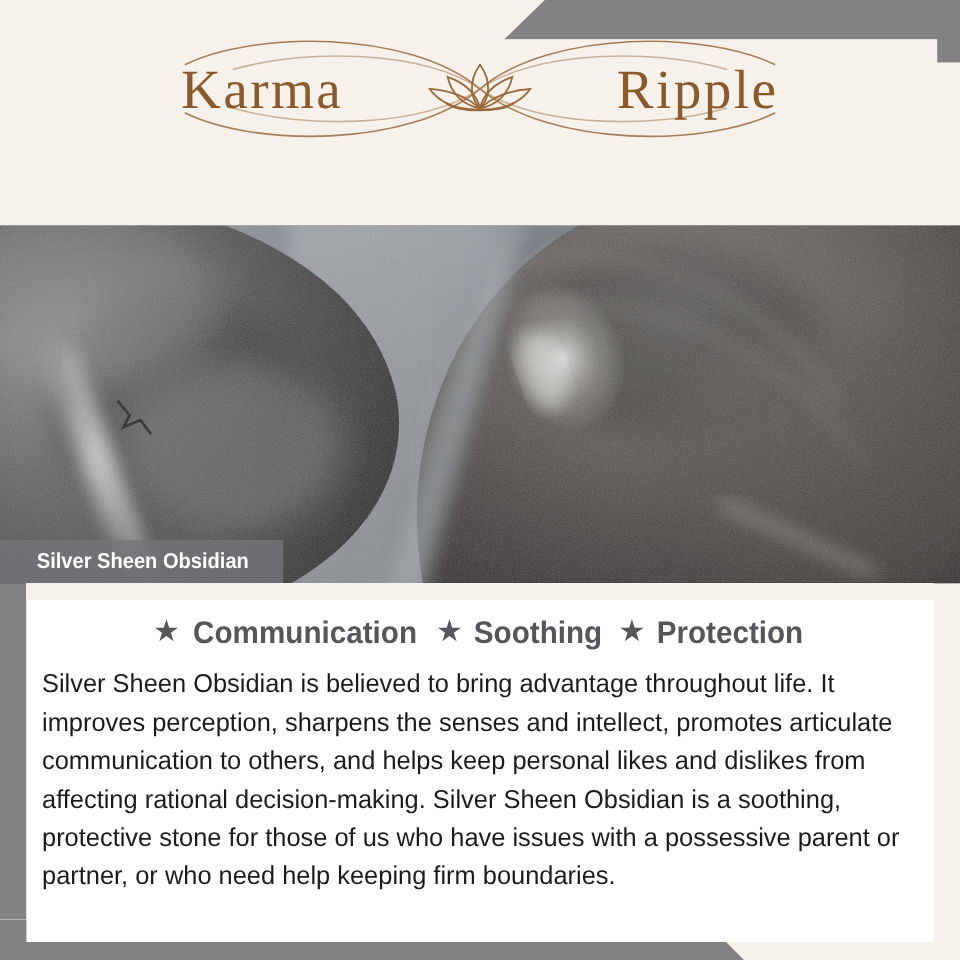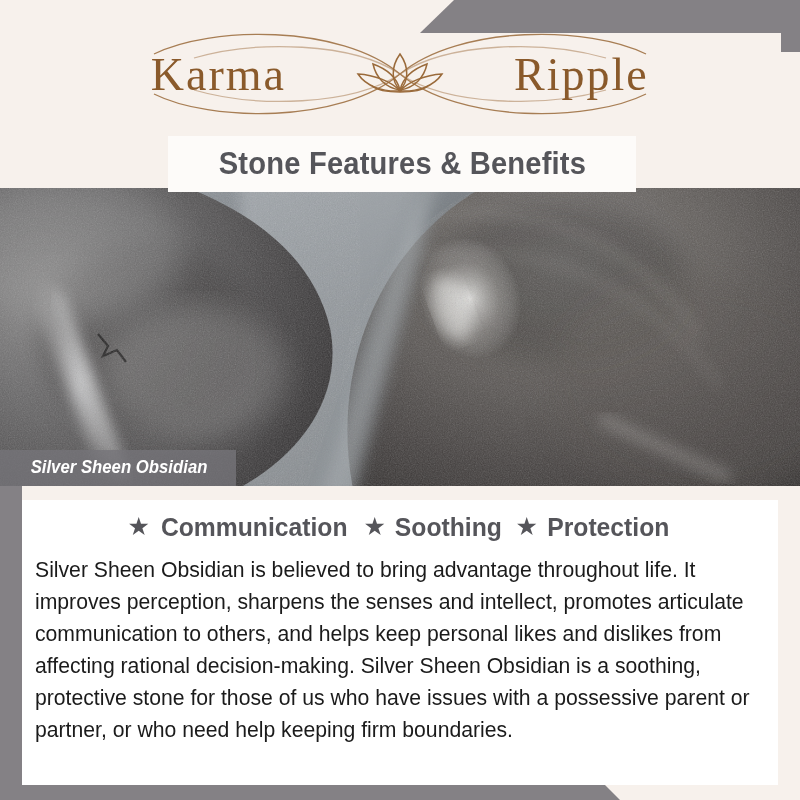--- a/index.html
+++ b/index.html
@@ -82,21 +82,20 @@
     z-index:2;
   }
   #photo svg { display:block; width:800px; height:298px; }
 
   #caption {
     position:absolute;
     left:0; bottom:0; 
     background:rgba(118,116,121,0.80);
     padding:7px 22px 8px 24px;
     z-index:4;
-    font-style:italic;
   }
   #caption-text {
     font-family:"Liberation Sans Narrow","Liberation Sans", sans-serif;
     font-weight:bold;
     font-size:18px;
     color:#ffffff;
     transform:scaleX(0.93);
     display:inline-block;
     white-space:nowrap;
   }
@@ -180,23 +179,20 @@
         <path d="M310 62 C 324 60, 334 50, 337 36 C 323 41, 313 50, 310 62 Z"></path>
         <path d="M310 63 C 292 64, 276 58, 268 46 C 284 47, 301 53, 310 63 Z"></path>
         <path d="M310 63 C 328 64, 344 58, 352 46 C 336 47, 319 53, 310 63 Z"></path>
         <path d="M282 58 C 292 66, 328 66, 338 58"></path>
       </g>
       <text class="logo-text" x="196" y="62" text-anchor="end">Karma</text>
       <text class="logo-text" x="424" y="62" text-anchor="start">Ripple</text>
     </svg>
   </div>
 
-  <div id="title-banner">
-    <div id="title-text">Stone Features &amp; Benefits</div>
-  </div>
 
   <div id="photo">
     <svg viewBox="0 0 800 298" preserveAspectRatio="none">
       <defs>
         <linearGradient id="bgq" x1="0" y1="0" x2="1" y2="1">
           <stop offset="0%" stop-color="#9aa0a6"></stop>
           <stop offset="45%" stop-color="#6c7176"></stop>
           <stop offset="100%" stop-color="#4a4d50"></stop>
         </linearGradient>
         <radialGradient id="stoneA" cx="28%" cy="38%" r="85%">

